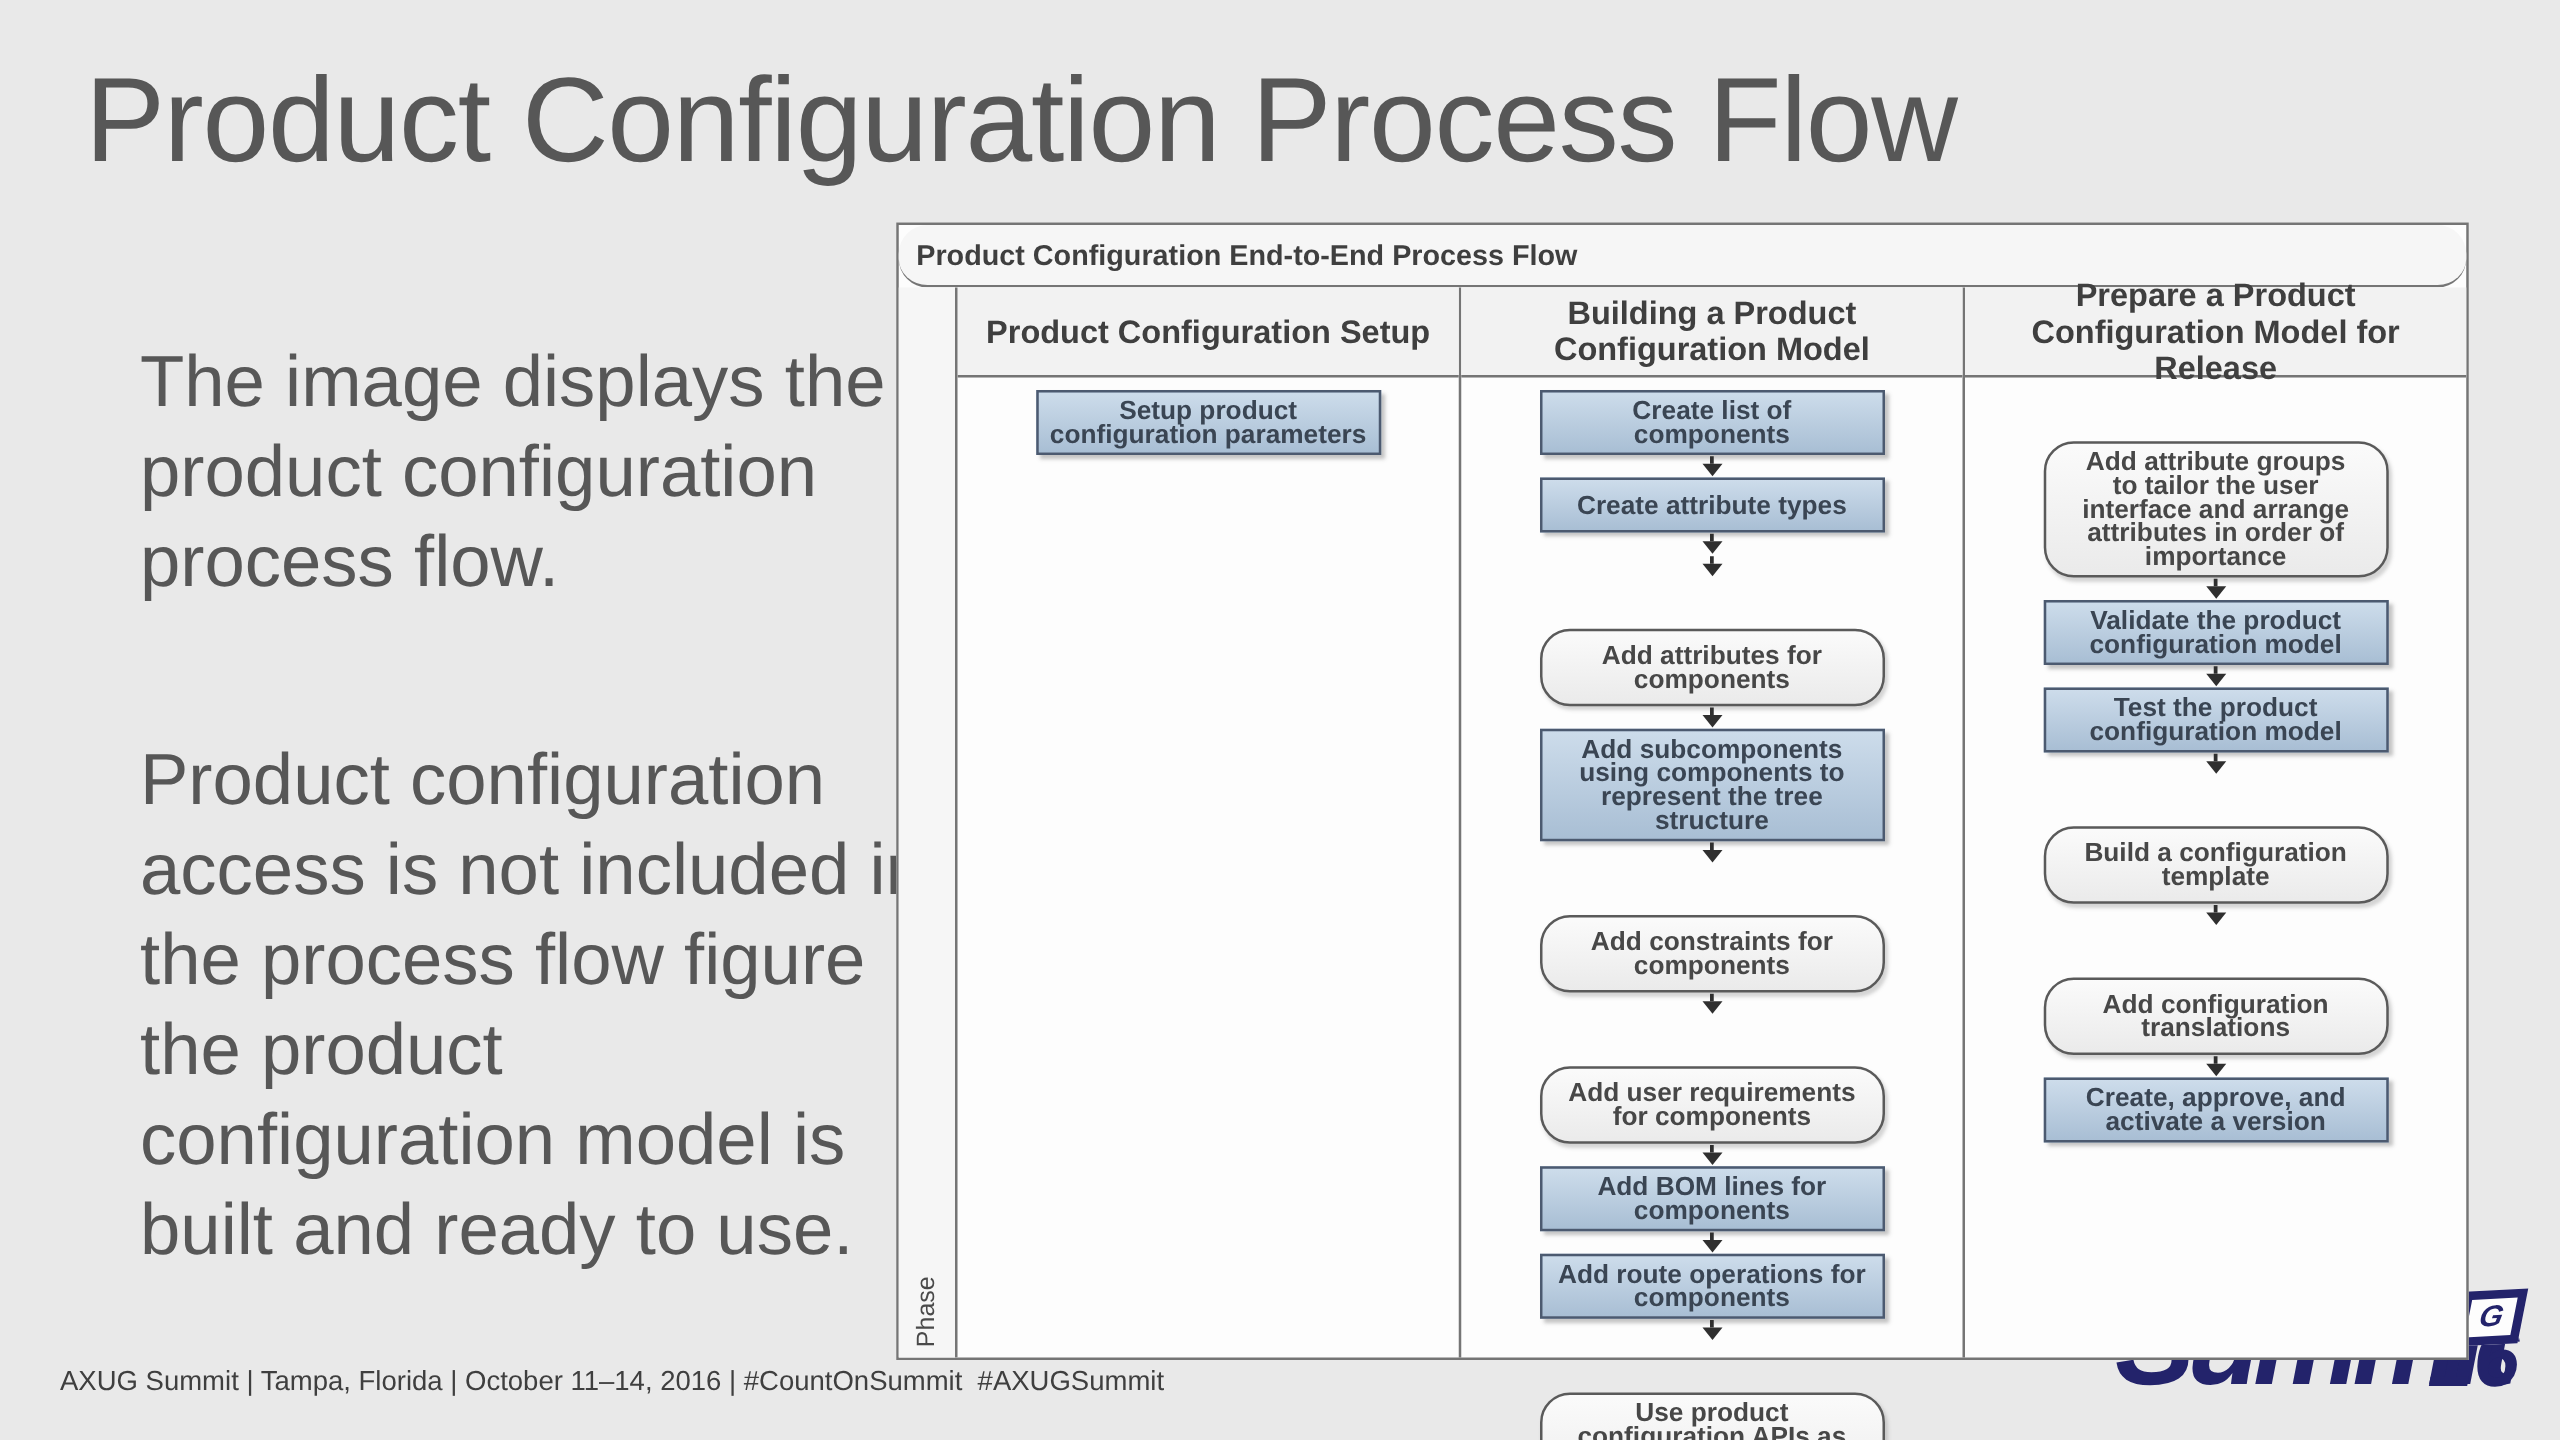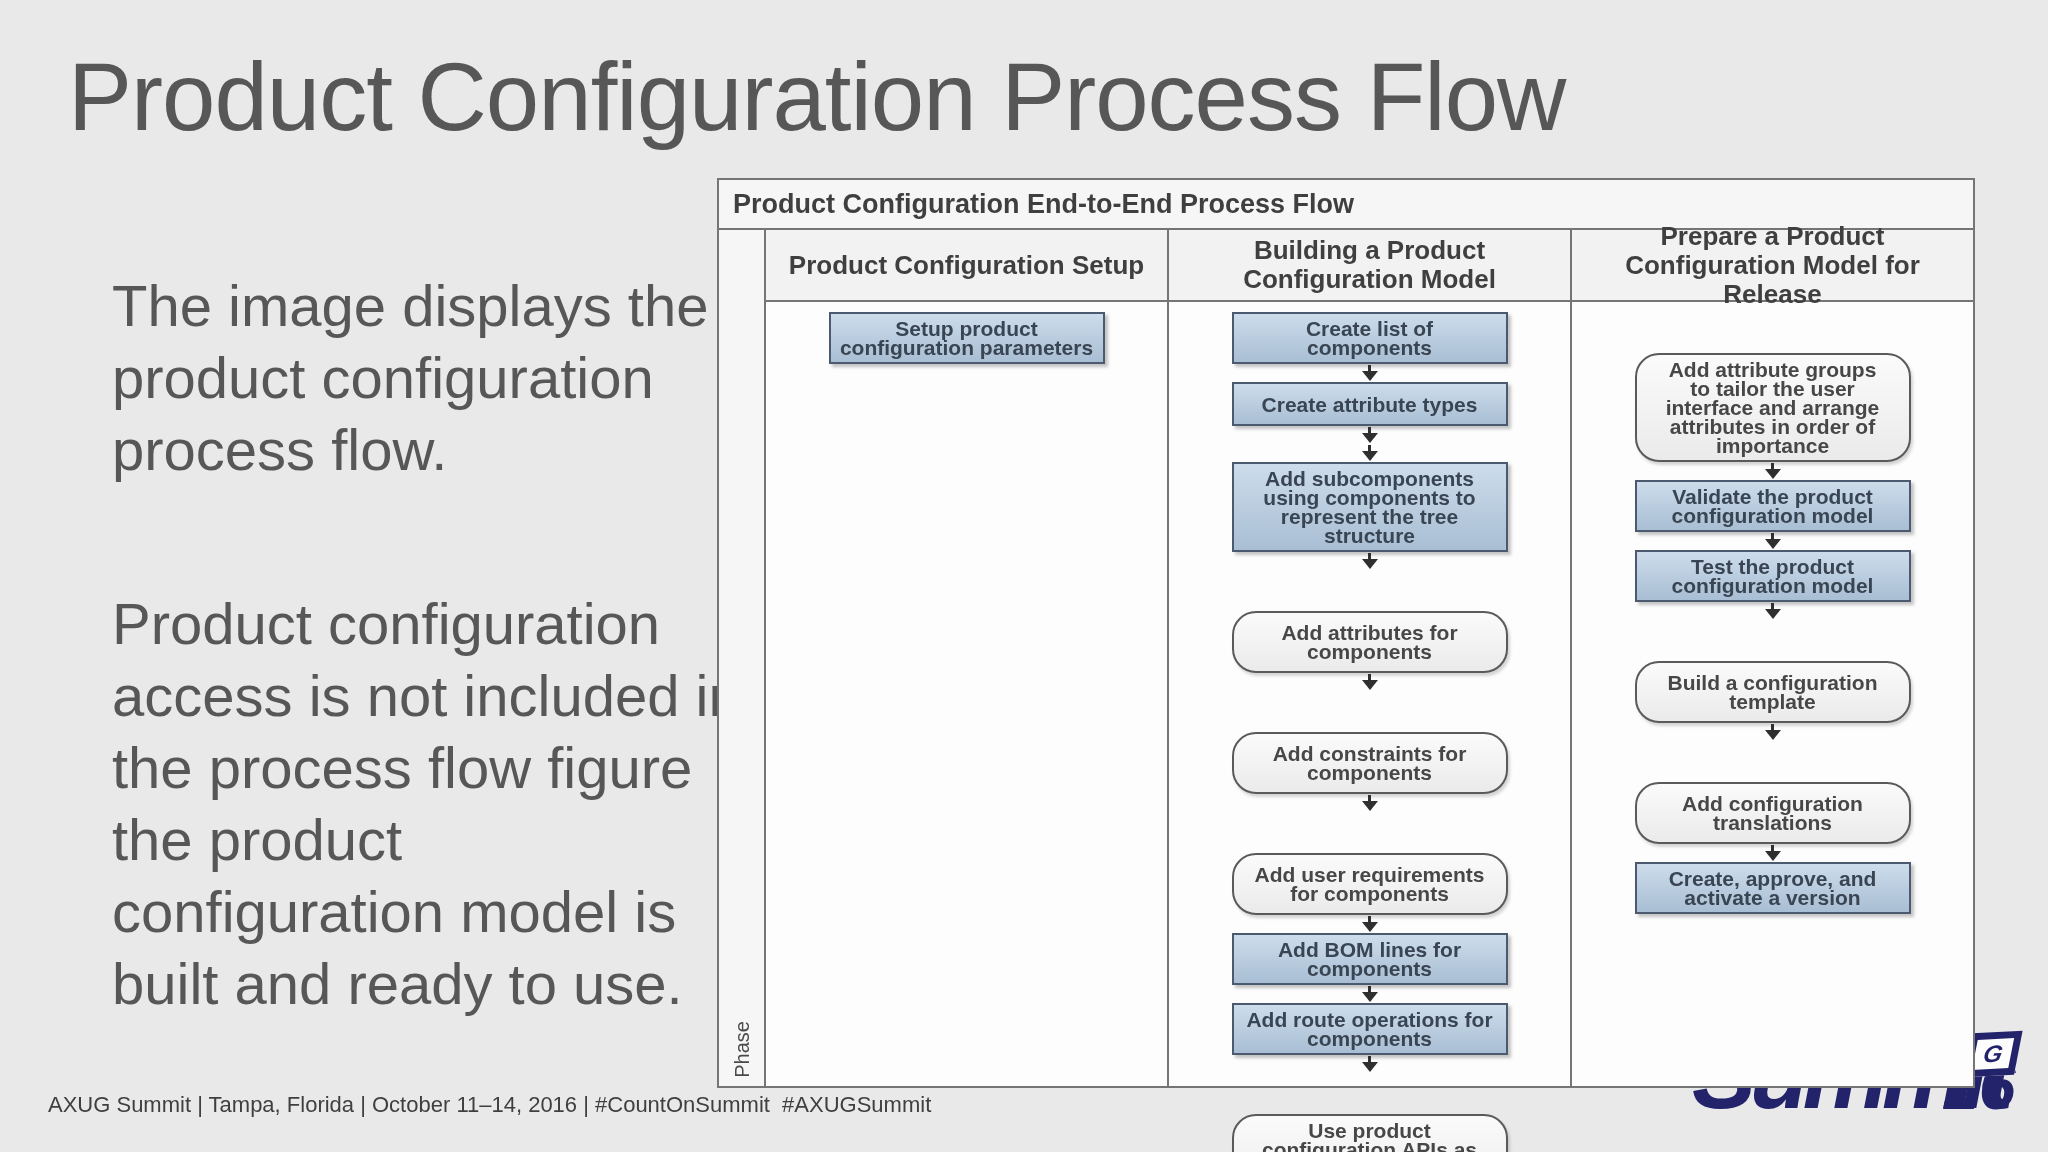--- a/index.html
+++ b/index.html
@@ -35,23 +35,24 @@
   }
   .logo-badge i{font-size:24px; font-weight:bold; font-style:italic;}
   
   .diagram{
     position:absolute; left:717px; top:178px; width:1258px; height:910px;
     background:#fdfdfd; border:2px solid var(--diagram-border,#757575);
     box-sizing:border-box; z-index:2; color:#3f3f3f;
   }
   .diagram-title{
     height:50px; line-height:48px; padding-left:14px;
-    font-size:27px; font-weight:bold; background:#f6f6f6;
+    font-size:23px; font-weight:bold; background:#f6f6f6;
     border-bottom:2px solid var(--diagram-border,#757575); box-sizing:border-box;
     white-space:nowrap;
+    border-radius:23px;
   }
   .diagram-body{display:flex; height:856px;}
   .phase-lane{
     width:47px; flex:0 0 47px; background:#f6f6f6; position:relative;
     border-right:2px solid var(--diagram-border,#757575); box-sizing:border-box;
   }
   .phase-label{
     position:absolute; bottom:8px; left:50%;
     transform:translateX(-50%) rotate(180deg);
     writing-mode:vertical-rl; font-size:20px; color:#4a4a4a;
@@ -180,32 +181,32 @@
             </div>
 
             <div class="flow-step">
               <div class="flow-arrow">
                 <span class="stem"></span>
                 <span class="head"></span>
               </div>
             </div>
 
             <div class="flow-step">
+              <div class="flow-box outline">
+                <span>Add attributes for components</span>
+              </div>
+              <div class="flow-arrow">
+                <span class="stem"></span>
+                <span class="head"></span>
+              </div>
+            </div>
+
+            <div class="flow-step">
               <div class="flow-box solid">
                 <span>Add subcomponents using components to represent the tree structure</span>
-              </div>
-              <div class="flow-arrow">
-                <span class="stem"></span>
-                <span class="head"></span>
-              </div>
-            </div>
-
-            <div class="flow-step">
-              <div class="flow-box outline">
-                <span>Add attributes for components</span>
               </div>
               <div class="flow-arrow">
                 <span class="stem"></span>
                 <span class="head"></span>
               </div>
             </div>
 
             <div class="flow-step">
               <div class="flow-box outline">
                 <span>Add constraints for components</span>

